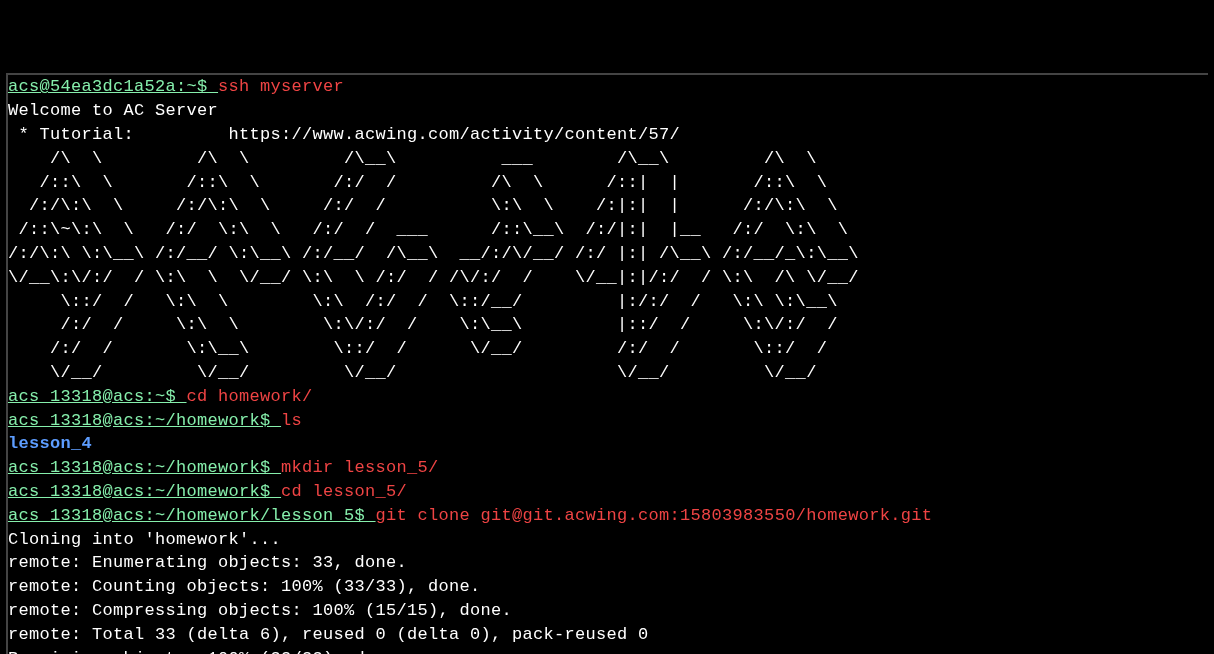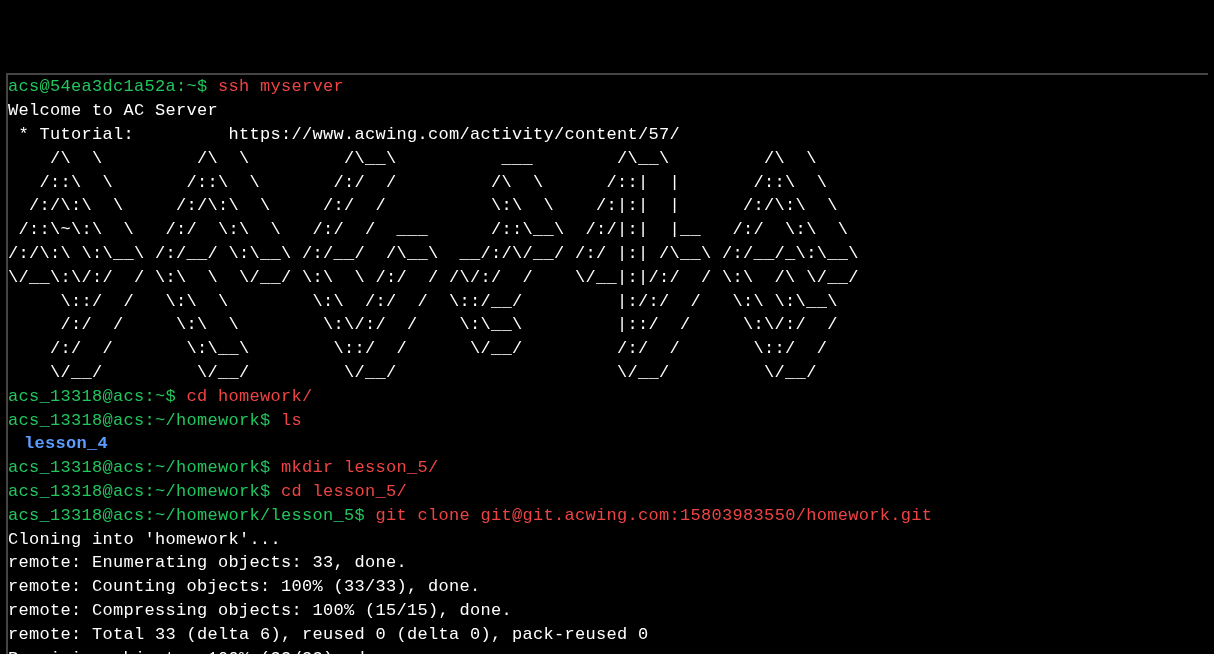--- a/index.html
+++ b/index.html
@@ -17,29 +17,29 @@
       width: 1214px;
       height: 654px;
       overflow: hidden;
       white-space: pre;
       letter-spacing: 0.3px;
     }
     .line {
       display: block;
     }
     .prompt {
-      color: #22c55e;
+      color: #86efac;
+      text-decoration: underline;
     }
     .cmd {
       color: #ef4444;
     }
     .dir {
       color: #5d9dff;
       font-weight: bold;
-      margin-left: 16px;
     }
     .terminal {
       border-left: 2px solid #444;
       border-top: 2px solid #444;
       padding-left: 0;
       height: 100%;
     }
   </style>
 </head>
 <body>

